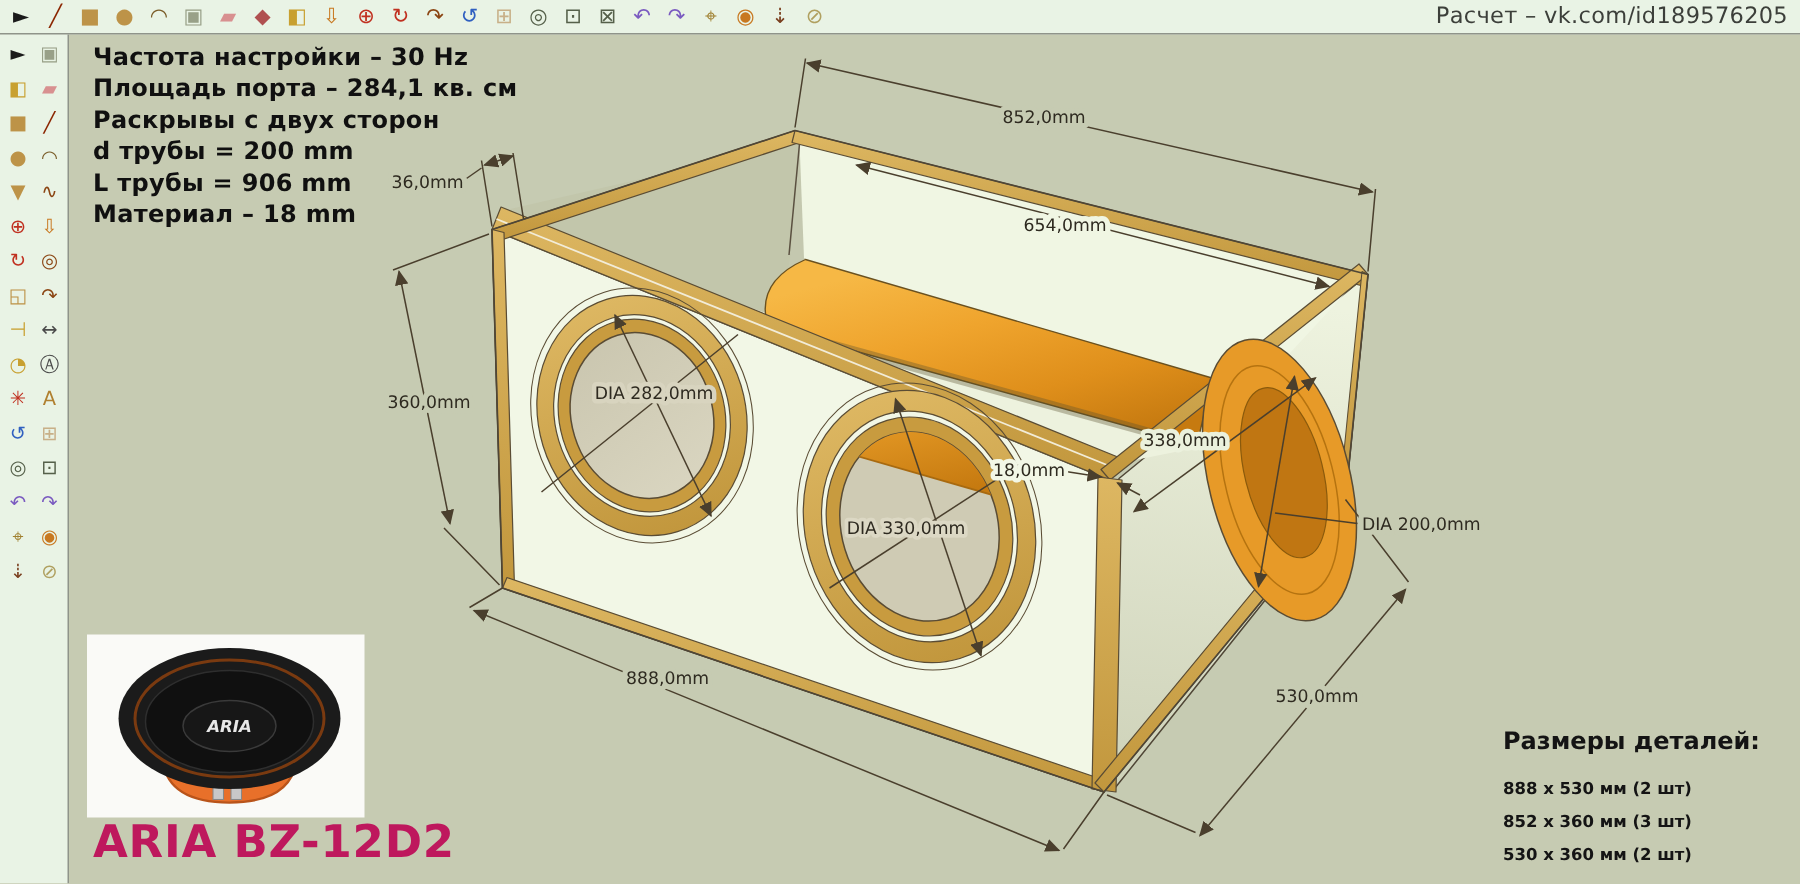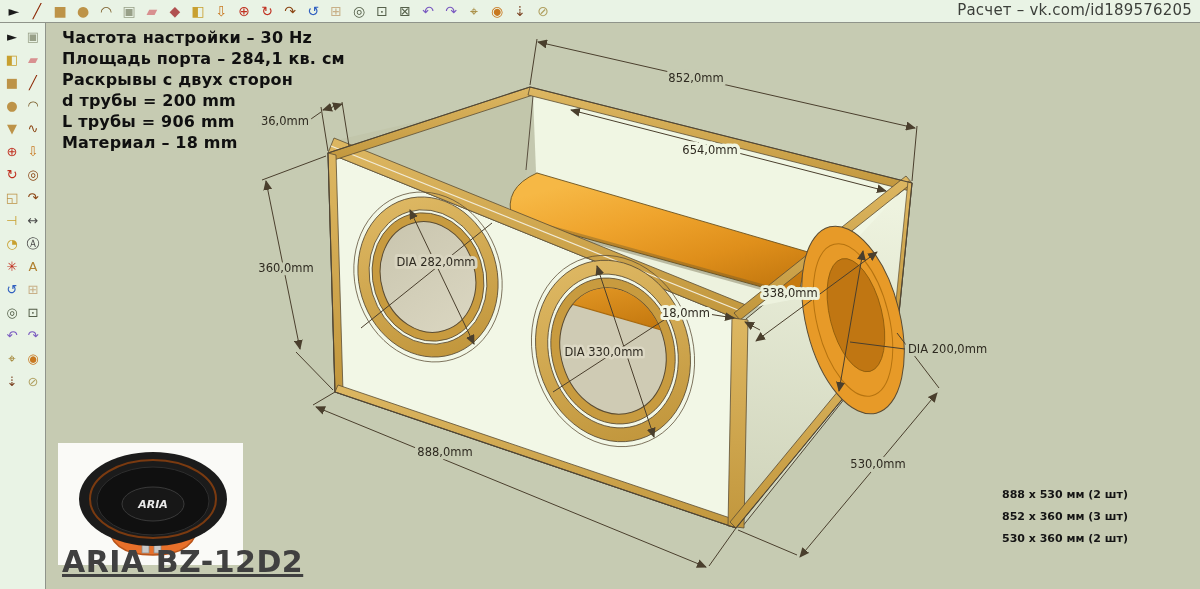--- a/index.html
+++ b/index.html
@@ -24,23 +24,23 @@
   
   .annotations{position:absolute;left:62px;top:27px;z-index:20;}
   .anno-line{font-size:16px;font-weight:700;color:#101010;line-height:21px;
              letter-spacing:.2px;white-space:nowrap;}
   
   .parts{position:absolute;left:1002px;top:484px;z-index:20;}
   .parts-title{font-size:16px;font-weight:700;color:#141414;margin-bottom:12px;}
   .part-line{font-size:11px;font-weight:700;color:#141414;line-height:22px;white-space:nowrap;}
   
   .photo{position:absolute;left:58px;top:423px;width:185px;height:122px;
-         background:#FAFAF7;z-index:20;margin-top:20px;}
+         background:#FAFAF7;z-index:20;}
   .product-title{position:absolute;left:62px;top:544px;font-size:30px;font-weight:700;
-                 color:#404040;letter-spacing:.5px;z-index:20;white-space:nowrap;text-decoration:underline;}
+                 color:#be185d;letter-spacing:.5px;z-index:20;white-space:nowrap;}
   .dim-label{font-size:11.5px;fill:#2e2a20;paint-order:stroke;stroke-linejoin:round;}
 </style>
 </head>
 <body>
 
 <svg id="canvas" viewBox="0 0 1200 589">
   <defs>
     <marker id="arw" markerWidth="11" markerHeight="9" refX="9" refY="4.5" orient="auto-start-reverse" markerUnits="userSpaceOnUse">
       <path d="M0,0 L10,4.5 L0,9 Z" fill="#4a3f2d"></path>
     </marker>
@@ -262,18 +262,19 @@
     <ellipse cx="95" cy="56" rx="74" ry="47" fill="#1b1b1b"></ellipse>
     <ellipse cx="95" cy="56" rx="63" ry="39" fill="none" stroke="#7a3a10" stroke-width="2"></ellipse>
     <ellipse cx="95" cy="58" rx="56" ry="34" fill="#101010" stroke="#2e2e2e" stroke-width="1"></ellipse>
     <ellipse cx="95" cy="61" rx="31" ry="17" fill="#171717" stroke="#3a3a3a" stroke-width="1"></ellipse>
     <text x="95" y="65" text-anchor="middle" font-family="DejaVu Sans, sans-serif" font-size="11" font-style="italic" font-weight="700" fill="#e8e8e8">ARIA</text>
   </svg>
 </div>
 <div class="product-title">ARIA BZ-12D2</div>
 
 <div class="parts">
+  <div class="parts-title">Размеры деталей:</div>
   <div>
       <div class="part-line">888 x 530 мм (2 шт)</div>
       <div class="part-line">852 x 360 мм (3 шт)</div>
       <div class="part-line">530 x 360 мм (2 шт)</div>
     </div>
 </div>
 
 </body></html>

